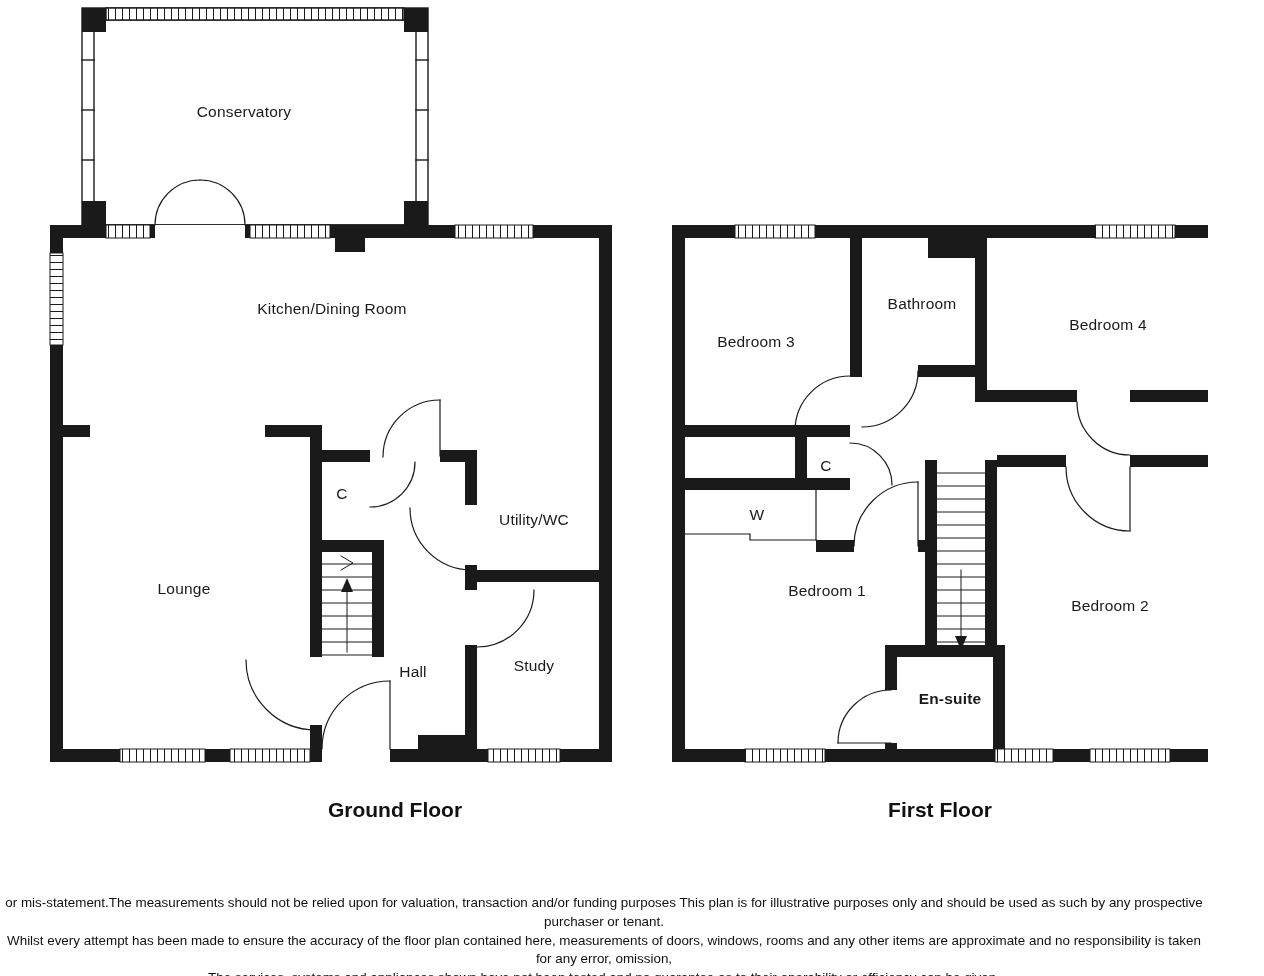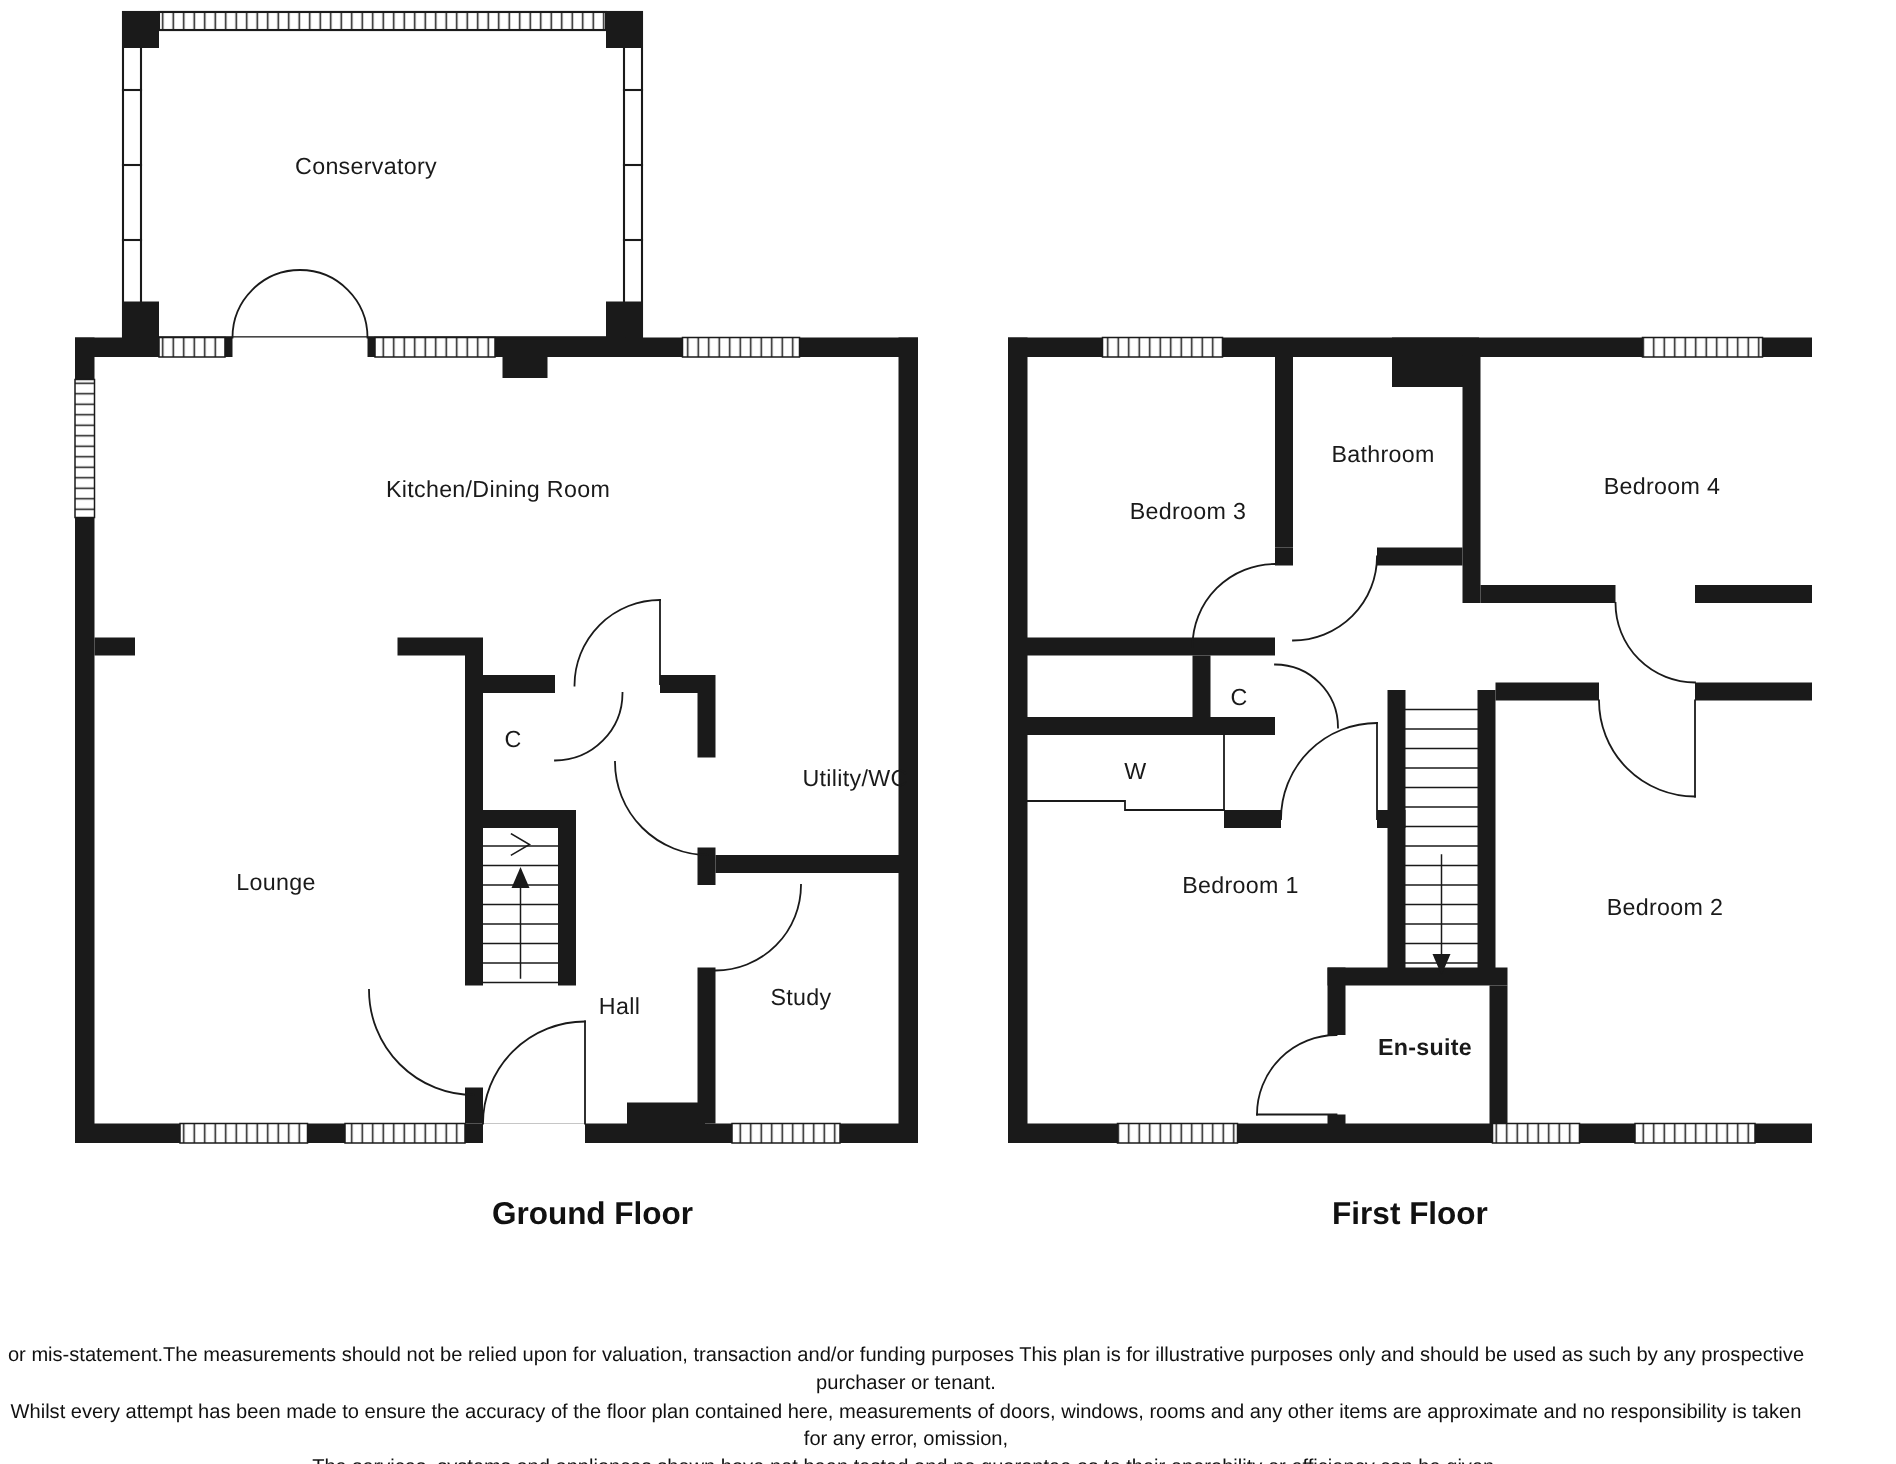--- a/index.html
+++ b/index.html
@@ -182,28 +182,28 @@
           <line x1="937" y1="616" x2="985" y2="616"></line>
         <line x1="937" y1="629" x2="985" y2="629"></line>
           <line x1="937" y1="642" x2="985" y2="642"></line>
         <line x1="961" y1="570" x2="961" y2="636"></line>
         <polygon points="961,650 955,636 967,636" fill="#1a1a1a" stroke="none"></polygon>
       </g>
     </g>
   </svg>
 
   <div class="room-label" style="left:244px; top:112px;">Conservatory</div>
-  <div class="room-label" style="left:332px; top:327px;">Kitchen/Dining Room</div>
+  <div class="room-label" style="left:332px; top:309px;">Kitchen/Dining Room</div>
   <div class="room-label" style="left:184px; top:589px;">Lounge</div>
   <div class="room-label" style="left:342px; top:494px;">C</div>
-  <div class="room-label" style="left:534px; top:520px;margin-left:36px;">Utility/WC</div>
+  <div class="room-label" style="left:534px; top:520px;">Utility/WC</div>
   <div class="room-label" style="left:413px; top:672px;">Hall</div>
   <div class="room-label" style="left:534px; top:666px;">Study</div>
 
-  <div class="room-label" style="left:792px; top:342px;">Bedroom 3</div>
+  <div class="room-label" style="left:756px; top:342px;">Bedroom 3</div>
   <div class="room-label" style="left:922px; top:304px;">Bathroom</div>
   <div class="room-label" style="left:1108px; top:325px;">Bedroom 4</div>
   <div class="room-label" style="left:826px; top:466px;">C</div>
   <div class="room-label" style="left:757px; top:515px;">W</div>
   <div class="room-label" style="left:795px; top:591px;margin-left:32px;">Bedroom 1</div>
   <div class="room-label" style="left:1110px; top:606px;">Bedroom 2</div>
   <div class="room-label" style="left:950px; top:699px;font-weight:bold;">En-suite</div>
 
   <div class="floor-title" style="left:347px; top:810px;margin-left:48px;">Ground Floor</div>
   <div class="floor-title" style="left:940px; top:810px;">First Floor</div>

